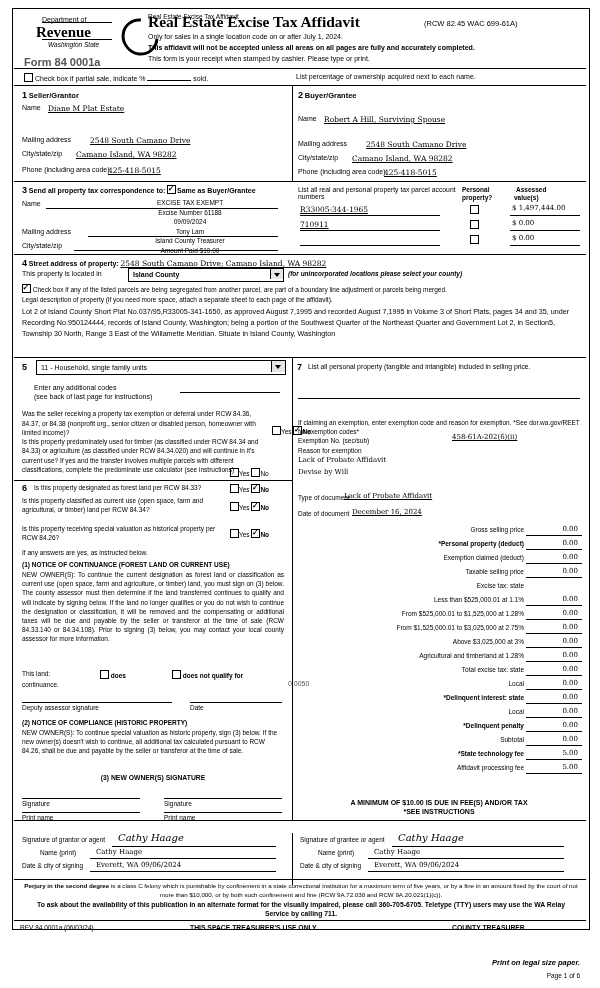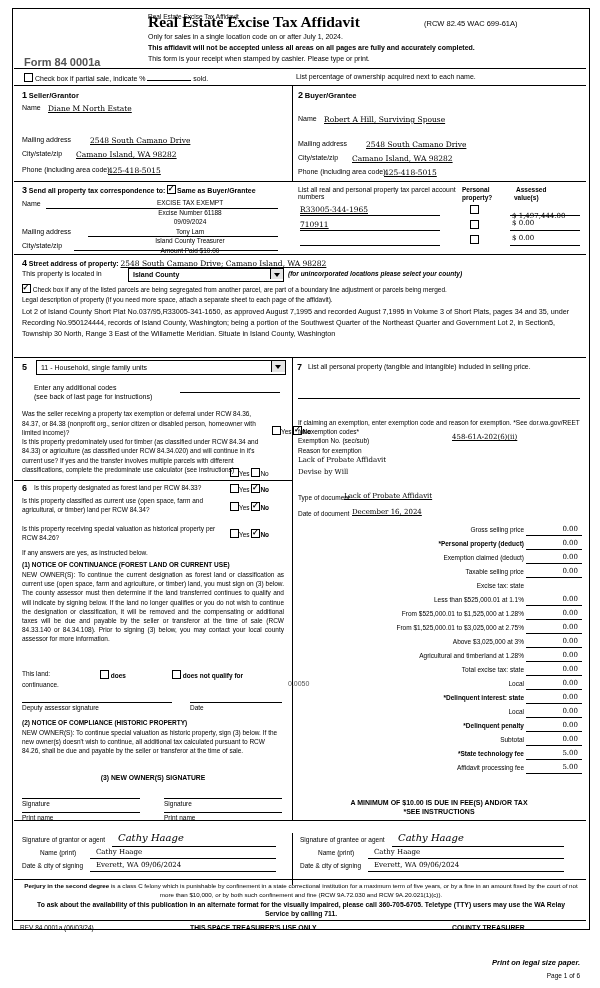--- a/index.html
+++ b/index.html
@@ -28,20 +28,28 @@
   .val{font-family:"DejaVu Serif", serif;font-size:7px;}
   .hdr-title{font-size:15.5px;font-weight:bold;font-family:"Liberation Serif", serif;}
   .entry{font-family:"DejaVu Serif", serif;font-size:7.5px;}
 </style>
 </head>
 <body>
 
 <div class="page">
   <div class="frame"></div>
 
+  <div class="abs" style="left:26px;top:14px;width:150px;height:42px;">
+    <div class="abs" style="left:16px;top:2px;font-size:7px;">Department of</div>
+    <div class="abs" style="left:10px;top:10px;font-size:15px;font-weight:bold;font-family:'Liberation Serif',serif;">Revenue</div>
+    <div class="abs" style="left:22px;top:27px;font-size:6.5px;font-style:italic;">Washington State</div>
+    <div class="abs" style="left:96px;top:4px;width:30px;height:32px;border-radius:50%;border:3px solid #000;border-right-color:transparent;transform:rotate(-40deg);"></div>
+    <div class="abs" style="left:16px;top:8px;width:70px;border-bottom:1px solid #000;"></div>
+    <div class="abs" style="left:16px;top:25px;width:70px;border-bottom:1px solid #000;"></div>
+  </div>
   <div class="abs" style="left:24px;top:56px;font-size:11px;font-weight:bold;color:#555;">Form 84 0001a</div>
 
   <div class="abs" style="left:148px;top:13px;">Real Estate Excise Tax Affidavit</div>
   <div class="abs hdr-title" style="left:148px;top:13px;">Real Estate Excise Tax Affidavit</div>
   <div class="abs" style="left:424px;top:19px;font-size:7.5px;">(RCW 82.45 WAC 699-61A)</div>
   <div class="abs" style="left:148px;top:33px;font-size:7px;">Only for sales in a single location code on or after July 1, 2024.</div>
   <div class="abs b" style="left:148px;top:44px;font-size:7px;">This affidavit will not be accepted unless all areas on all pages are fully and accurately completed.</div>
   <div class="abs" style="left:148px;top:55px;font-size:7px;"><span>This form is your receipt when stamped by cashier. Please type or print.</span></div>
 
   <div class="line" style="left:14px;top:68px;width:572px;"></div>
@@ -55,21 +63,21 @@
   <div class="abs" style="left:296px;top:73px;font-size:7px;">List percentage of ownership acquired next to each name.</div>
 
   <div class="line" style="left:14px;top:85px;width:572px;"></div>
   <div class="vline" style="left:292px;top:85px;height:96px;"></div>
 
   <div class="abs" style="left:22px;top:90px;">
     <span class="num">1</span>
     <span class="b" style="font-size:7.5px;">Seller/Grantor</span>
   </div>
   <div class="abs" style="left:22px;top:104px;font-size:7px;">Name</div>
-  <div class="abs entry u" style="left:48px;top:104px;width:230px;">Diane M North Estate</div>
+  <div class="abs entry u" style="left:48px;top:104px;width:230px;">Diane M Plat Estate</div>
   <div class="abs" style="left:22px;top:136px;font-size:7px;">Mailing address</div>
   <div class="abs entry u" style="left:90px;top:136px;width:190px;">2548 South Camano Drive</div>
   <div class="abs" style="left:22px;top:150px;font-size:7px;">City/state/zip</div>
   <div class="abs entry u" style="left:76px;top:150px;width:200px;">Camano Island, WA  98282</div>
   <div class="abs" style="left:22px;top:166px;font-size:7px;">Phone (including area code)</div>
   <div class="abs entry u" style="left:108px;top:166px;width:110px;">425-418-5015</div>
 
   <div class="abs" style="left:298px;top:90px;">
     <span class="num">2</span>
     <span class="b" style="font-size:7.5px;">Buyer/Grantee</span>
@@ -111,21 +119,21 @@
   </div>
 
   <div class="abs" style="left:298px;top:186px;width:160px;font-size:6.8px;">List all real and personal property tax parcel account numbers</div>
   <div class="abs b" style="left:462px;top:186px;font-size:6.5px;">Personal</div>
   <div class="abs b" style="left:462px;top:194px;font-size:6.5px;">property?</div>
   <div class="abs b" style="left:516px;top:186px;font-size:6.5px;">Assessed</div>
   <div class="abs b" style="left:514px;top:194px;font-size:6.5px;">value(s)</div>
 
   <div class="abs entry u" style="left:300px;top:205px;width:130px;">R33005-344-1965</div>
   <div class="abs chk" style="left:470px;top:205px;"></div>
-  <div class="abs val" style="left:512px;top:212px;">$ 1,497,444.00</div>
+  <div class="abs val" style="left:512px;top:204px;">$ 1,497,444.00</div>
   <div class="line" style="left:300px;top:215px;width:140px;"></div>
   <div class="line" style="left:510px;top:215px;width:70px;"></div>
 
   <div class="abs entry u" style="left:300px;top:220px;width:130px;">710911</div>
   <div class="abs chk" style="left:470px;top:220px;"></div>
   <div class="abs val" style="left:512px;top:219px;">$ 0.00</div>
   <div class="line" style="left:300px;top:230px;width:140px;"></div>
   <div class="line" style="left:510px;top:230px;width:70px;"></div>
 
   <div class="abs entry" style="left:300px;top:235px;width:130px;"></div>

